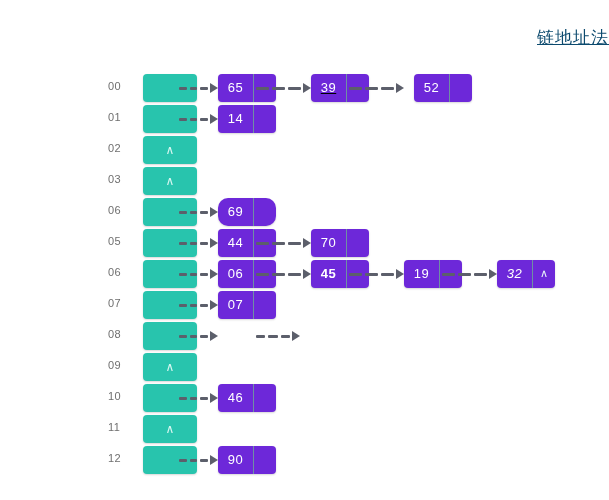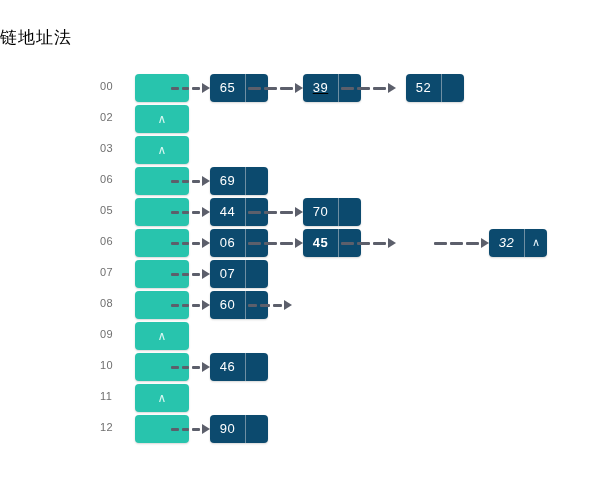--- a/index.html
+++ b/index.html
@@ -13,32 +13,33 @@
     font-family: "Liberation Sans", "DejaVu Sans", sans-serif;
     overflow: hidden;
     position: relative;
   }
 
   #diagram-title {
     position: absolute;
     top: 26px;
     left: 0;
     width: 609px;
-    text-align: left;
+    text-align: right;
     font-size: 17px;
-    color: #000000;
+    color: #0c4a6e;
     font-family: "DejaVu Sans", "Liberation Sans", sans-serif;
     letter-spacing: 1px;
     font-weight: 400;
+    text-decoration: underline;
   }
 
   #table-area {
     position: absolute;
     top: 74px;
-    left: 0;
+    left: 8px;
     width: 562px;
   }
 
   .bucket-row {
     position: relative;
     height: 31px;
   }
 
   .row-label {
     position: absolute;
@@ -74,21 +75,21 @@
     font-size: 12px;
     font-family: "DejaVu Sans", sans-serif;
   }
 
   
   .node {
     position: absolute;
     top: 0;
     height: 28px;
     width: 58px;
-    background: #0c4a6e;
+    background: #6d28d9;
     border-radius: 4px;
     box-shadow: 0 1px 2px rgba(0,0,0,0.16);
     display: flex;
   }
   .node .val {
     width: 36px;
     height: 28px;
     line-height: 28px;
     text-align: center;
     color: #ffffff;
@@ -164,41 +165,55 @@
         <span class="dash" style="width: 13px;"></span>
         <span class="dash" style="width: 13px;"></span>
         <span class="head"></span>
       </div>
       <div class="node" style="left: 396px; margin-left: 10px;">
         <span class="val">52</span>
         <span class="ptr"></span>
       </div>
     </div>
     <div class="bucket-row">
+      <div class="row-label">01</div>
+      <div class="bucket-cell"></div>
+      <div class="arrow" style="left: 171px; width: 39px;">
+        <span class="dash" style="width: 8px;"></span>
+        <span class="dash" style="width: 8px;"></span>
+        <span class="dash" style="width: 8px;"></span>
+        <span class="head"></span>
+      </div>
+      <div class="node" style="left: 210px;">
+        <span class="val">14</span>
+        <span class="ptr"></span>
+      </div>
+    </div>
+    <div class="bucket-row">
       <div class="row-label">02</div>
       <div class="bucket-cell">
         <span class="bucket-null">∧</span>
       </div>
     </div>
     <div class="bucket-row">
       <div class="row-label">03</div>
       <div class="bucket-cell">
         <span class="bucket-null">∧</span>
       </div>
     </div>
     <div class="bucket-row">
       <div class="row-label">06</div>
       <div class="bucket-cell"></div>
       <div class="arrow" style="left: 171px; width: 39px;">
         <span class="dash" style="width: 8px;"></span>
         <span class="dash" style="width: 8px;"></span>
         <span class="dash" style="width: 8px;"></span>
         <span class="head"></span>
       </div>
-      <div class="node" style="left: 210px;">
+      <div class="node" style="left: 210px; border-radius: 10px;">
         <span class="val">69</span>
         <span class="ptr"></span>
       </div>
     </div>
     <div class="bucket-row">
       <div class="row-label">05</div>
       <div class="bucket-cell"></div>
       <div class="arrow" style="left: 171px; width: 39px;">
         <span class="dash" style="width: 8px;"></span>
         <span class="dash" style="width: 8px;"></span>
@@ -241,20 +256,24 @@
       </div>
       <div class="node" style="left: 303px; font-weight: bold;">
         <span class="val">45</span>
         <span class="ptr"></span>
       </div>
       <div class="arrow" style="left: 341px; width: 55px;">
         <span class="dash" style="width: 13px;"></span>
         <span class="dash" style="width: 13px;"></span>
         <span class="dash" style="width: 13px;"></span>
         <span class="head"></span>
+      </div>
+      <div class="node" style="left: 396px;">
+        <span class="val">19</span>
+        <span class="ptr"></span>
       </div>
       <div class="arrow" style="left: 434px; width: 55px;">
         <span class="dash" style="width: 13px;"></span>
         <span class="dash" style="width: 13px;"></span>
         <span class="dash" style="width: 13px;"></span>
         <span class="head"></span>
       </div>
       <div class="node" style="left: 489px; font-style: italic;">
         <span class="val">32</span>
         <span class="ptr">∧</span>
@@ -275,24 +294,20 @@
       </div>
     </div>
     <div class="bucket-row">
       <div class="row-label">08</div>
       <div class="bucket-cell"></div>
       <div class="arrow" style="left: 171px; width: 39px;">
         <span class="dash" style="width: 8px;"></span>
         <span class="dash" style="width: 8px;"></span>
         <span class="dash" style="width: 8px;"></span>
         <span class="head"></span>
-      </div>
-      <div class="node" style="left: 210px;">
-        <span class="val">60</span>
-        <span class="ptr"></span>
       </div>
       <div class="arrow" style="left: 248px; width: 44px;">
         <span class="dash" style="width: 10px;"></span>
         <span class="dash" style="width: 10px;"></span>
         <span class="dash" style="width: 10px;"></span>
         <span class="head"></span>
       </div>
     </div>
     <div class="bucket-row">
       <div class="row-label">09</div>

